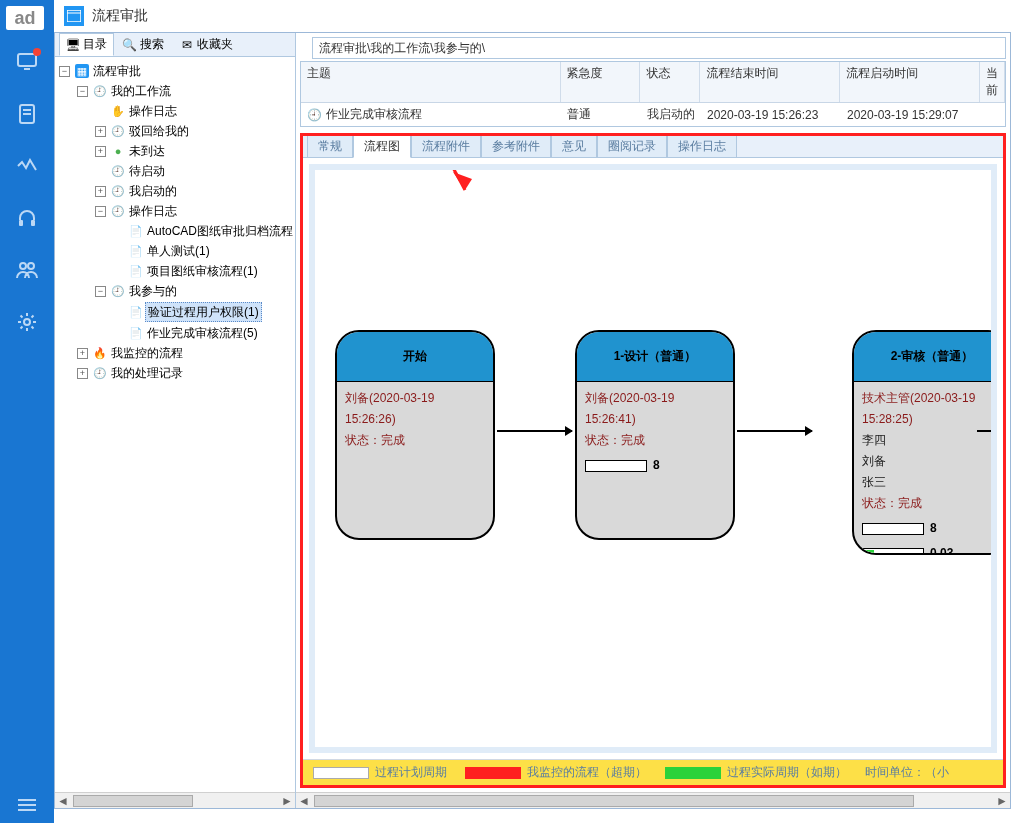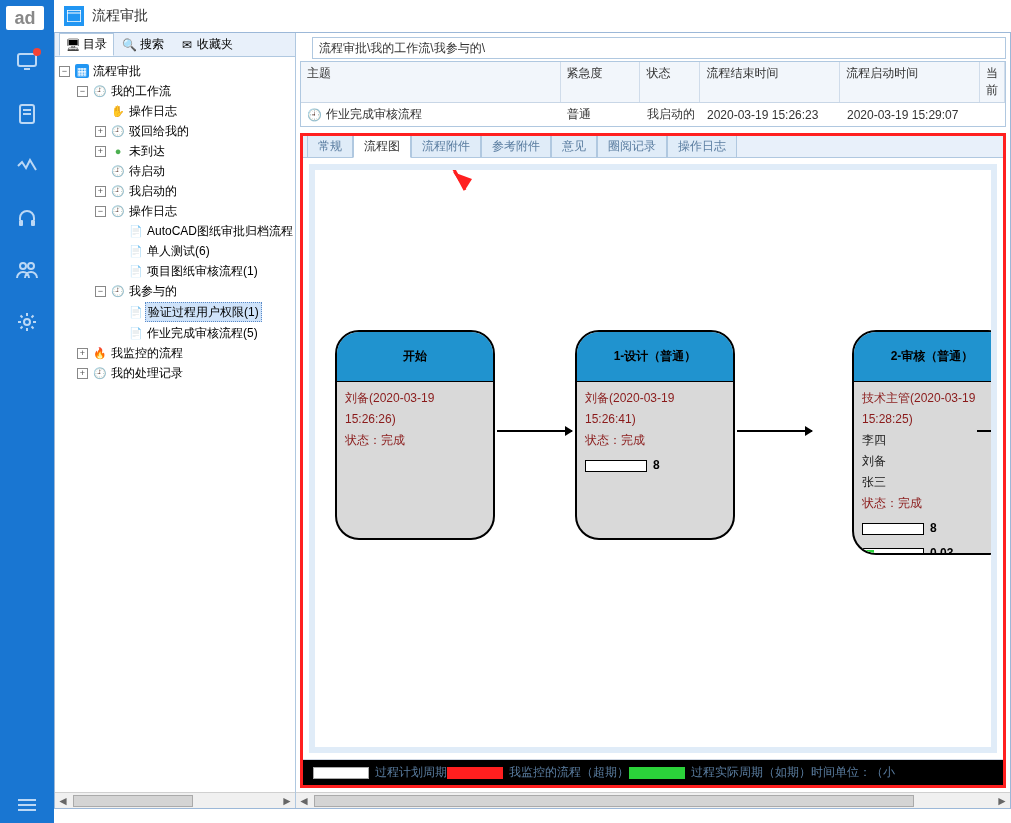--- a/index.html
+++ b/index.html
@@ -82,21 +82,21 @@
 .flow-node .body { padding: 6px 8px; font-size: 12px; line-height: 21px; color: #8a1a1a; height: 156px; }
 .flow-node .body .dark { color: #1a1a1a; }
 .flow-node .bar-row { display: flex; align-items: center; gap: 6px; margin-top: 4px; }
 .flow-node .bar { width: 62px; height: 12px; border: 1px solid #000; background: #fff; position: relative; }
 .flow-node .bar .fill { position: absolute; left: 1px; top: 1px; bottom: 1px; width: 10px; background: #2bd23a; }
 .flow-node .bar-label { color: #000; font-weight: bold; }
 
 .flow-arrow { position: absolute; top: 420px; height: 2px; background: #000; }
 .flow-arrow::after { content: ""; position: absolute; right: -1px; top: -4px; border-left: 8px solid #000; border-top: 5px solid transparent; border-bottom: 5px solid transparent; }
 
-.wf-legend { height: 26px; border-top: 1px solid #d0d8e4; display: flex; align-items: center; padding: 0 10px; background: #000000; }
+.wf-legend { height: 26px; border-top: 1px solid #d0d8e4; display: flex; align-items: center; padding: 0 10px; gap: 18px; background: #fde047; }
 .wf-legend .lg { display: flex; align-items: center; gap: 6px; color: #5a7da0; }
 .wf-legend .sw { width: 56px; height: 12px; border: 1px solid #aaa; }
 .wf-legend .sw.white { background: #fff; }
 .wf-legend .sw.red { background: #ff1f1f; border-color: #ff1f1f; }
 .wf-legend .sw.green { background: #2bd23a; border-color: #2bd23a; }
 
 .rp-scroll { height: 16px; background: #f0f0f0; border-top: 1px solid #d0d0d0; position: relative; }
 .rp-scroll .thumb { position: absolute; left: 18px; top: 2px; width: 600px; height: 12px; background: #d4d4d4; border: 1px solid #aaa; }
 .rp-scroll .arr { position: absolute; top: 0; width: 16px; height: 16px; display: flex; align-items: center; justify-content: center; color: #666; }
 .rp-scroll .arr.l { left: 0; }
@@ -245,21 +245,21 @@
                           <div class="node">
                             <span class="expander empty"></span>
                             <span class="tic doc">📄</span>
                             <span class="lbl">AutoCAD图纸审批归档流程</span>
                           </div>
                         </li>
                       <li>
                           <div class="node">
                             <span class="expander empty"></span>
                             <span class="tic doc">📄</span>
-                            <span class="lbl">单人测试(6)</span>
+                            <span class="lbl">单人测试(1)</span>
                           </div>
                         </li>
                       <li>
                           <div class="node">
                             <span class="expander empty"></span>
                             <span class="tic doc">📄</span>
                             <span class="lbl">项目图纸审核流程(1)</span>
                           </div>
                         </li>
                     </ul>

